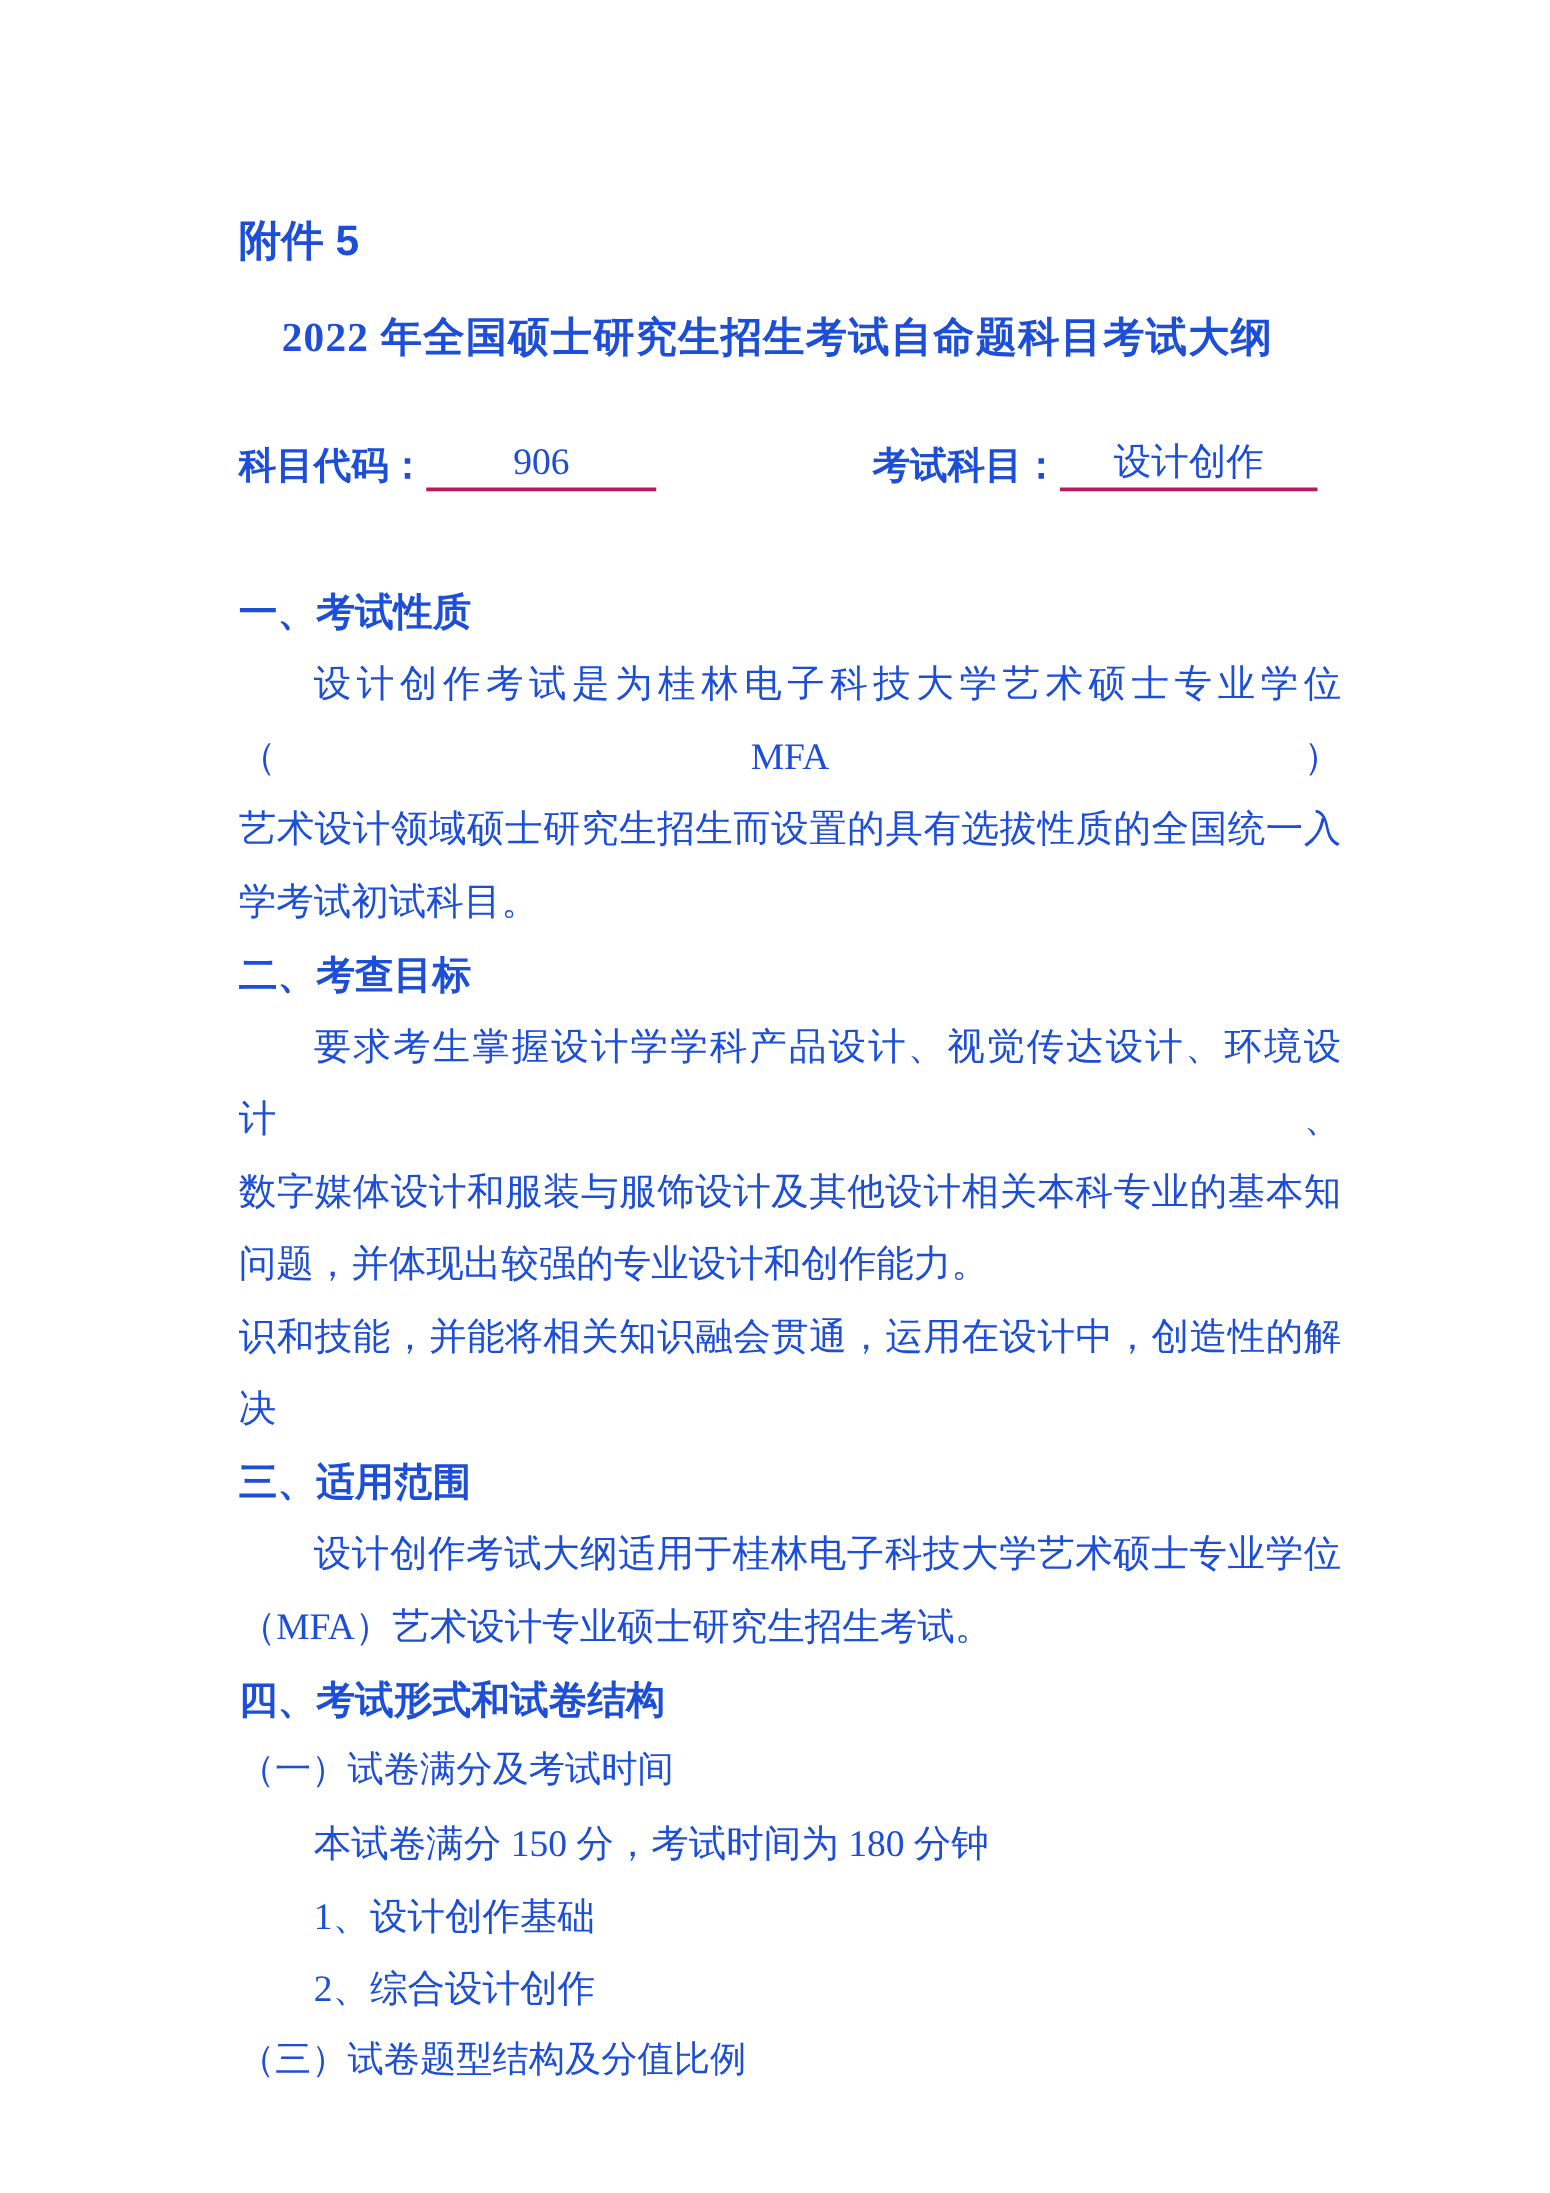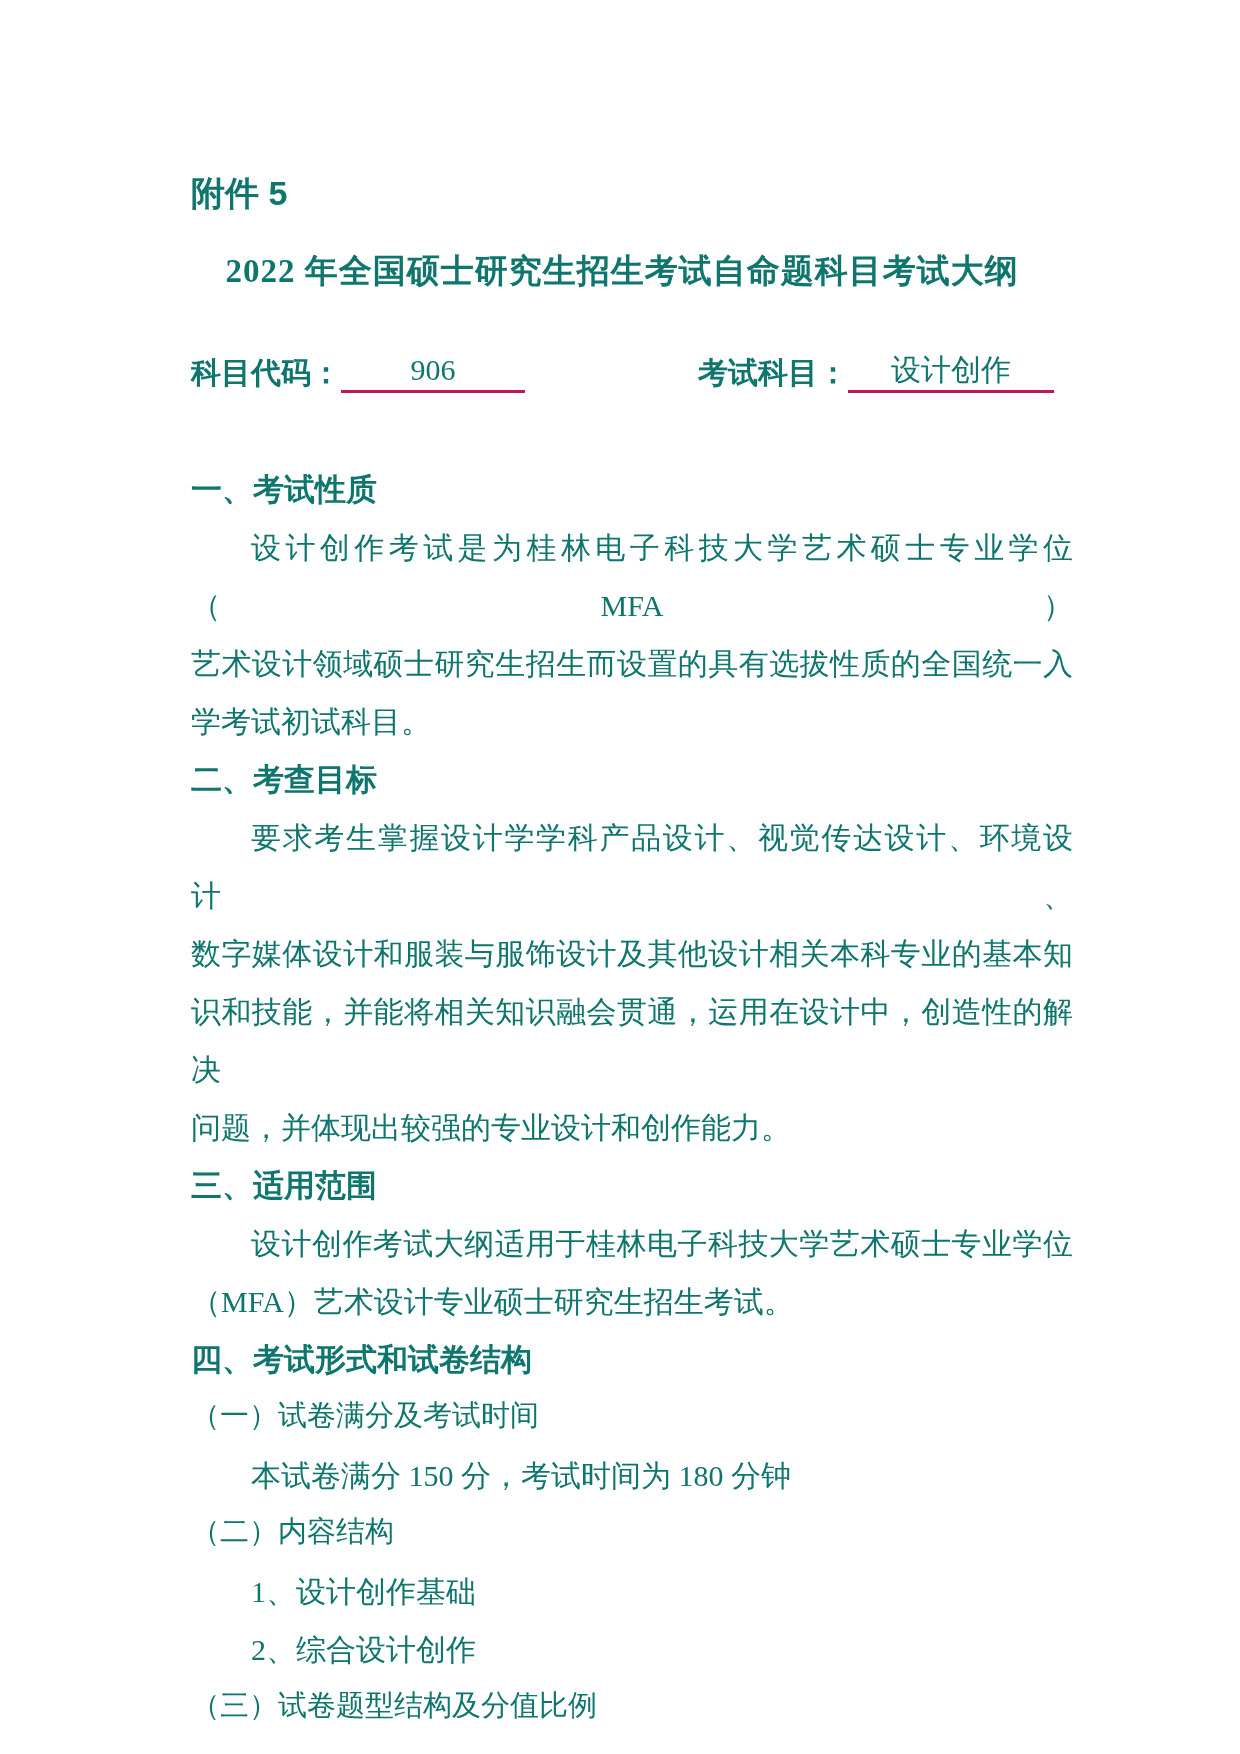--- a/index.html
+++ b/index.html
@@ -6,21 +6,21 @@
     margin: 0;
     padding: 0;
     background: #ffffff;
   }
   .page {
     position: relative;
     width: 1240px;
     height: 1754px;
     margin: 0 auto;
     background: #ffffff;
-    color: #0f766e;
+    color: #1d4ed8;
     box-sizing: border-box;
     padding: 172px 167px 0 191px;
     font-family: "Liberation Serif", serif;
     overflow: hidden;
   }
   .attachment {
     font-family: "Liberation Sans", sans-serif;
     font-weight: bold;
     font-size: 34px;
     line-height: 42px;
@@ -102,32 +102,31 @@
   <div class="main">
 
     <div class="h1">一、考试性质</div>
     <div class="body j ind">设计创作考试是为桂林电子科技大学艺术硕士专业学位（MFA）</div>
     <div class="body j">艺术设计领域硕士研究生招生而设置的具有选拔性质的全国统一入</div>
     <div class="body">学考试初试科目。</div>
 
     <div class="h1">二、考查目标</div>
     <div class="body j ind">要求考生掌握设计学学科产品设计、视觉传达设计、环境设计、</div>
     <div class="body j">数字媒体设计和服装与服饰设计及其他设计相关本科专业的基本知</div>
+    <div class="body">问题，并体现出较强的专业设计和创作能力。</div>
     <div class="body j">识和技能，并能将相关知识融会贯通，运用在设计中，创造性的解决</div>
-    <div class="body">问题，并体现出较强的专业设计和创作能力。</div>
 
     <div class="h1">三、适用范围</div>
     <div class="body j ind">设计创作考试大纲适用于桂林电子科技大学艺术硕士专业学位</div>
     <div class="body">（MFA）艺术设计专业硕士研究生招生考试。</div>
 
     <div class="h1">四、考试形式和试卷结构</div>
 
     <div class="h2">（一）试卷满分及考试时间</div>
     <div class="body ind">本试卷满分 150 分，考试时间为 180 分钟</div>
 
-    <div class="h2">（二）内容结构</div>
     <div class="body ind">1、设计创作基础</div>
     <div class="body ind">2、综合设计创作</div>
 
     <div class="h2">（三）试卷题型结构及分值比例</div>
 
   </div>
 </div>
 
 </body></html>

